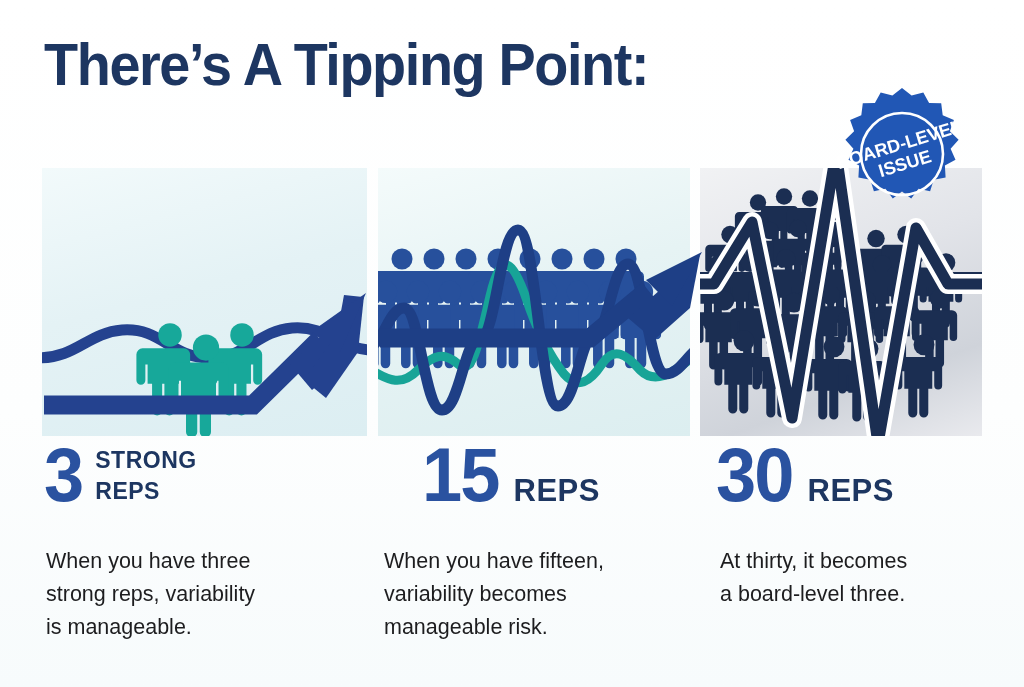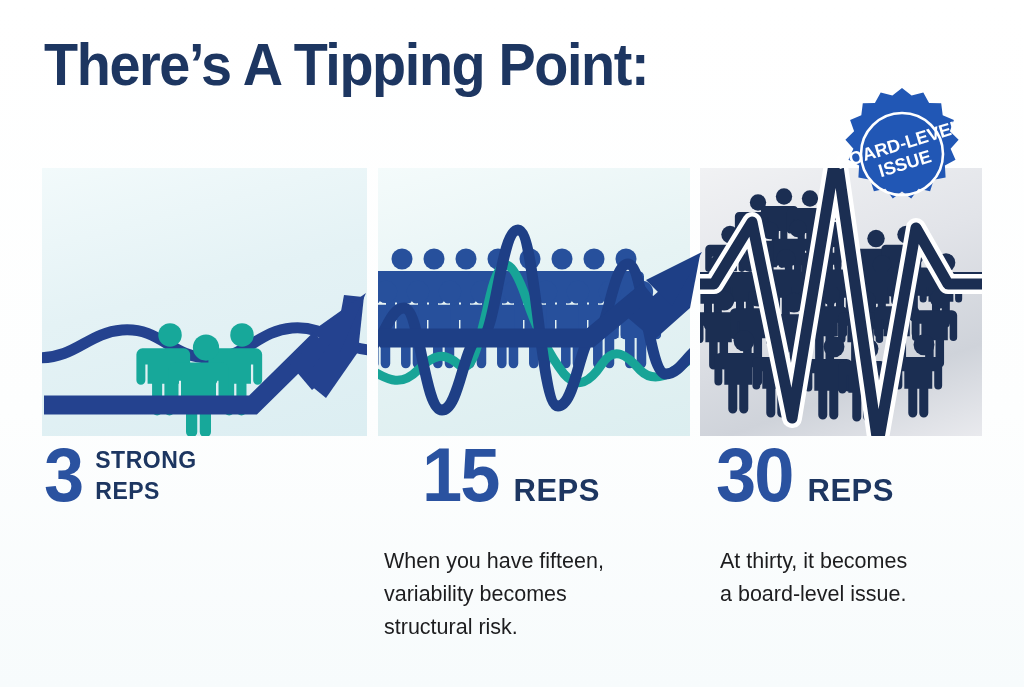--- a/index.html
+++ b/index.html
@@ -346,33 +346,36 @@
 
   <div class="stat" style="left:44px;top:443px;">
     <div class="stat-row">
       <span class="big">3</span>
       <span class="lbl two-line">
         <span>STRONG</span><br>
         <span>REPS</span>
       </span>
     </div>
   </div>
+  <div class="body-copy" style="left:46px;top:545px;width:300px;">When you have three
+strong reps, variability
+is manageable.</div>
 
   <div class="stat" style="left:376px;top:443px;margin-left:46px;">
     <div class="stat-row">
       <span class="big">15</span>
       <span class="lbl">REPS</span>
     </div>
   </div>
   <div class="body-copy" style="left:384px;top:545px;width:300px;">When you have fifteen,
 variability becomes
-structural risk.</div>
+manageable risk.</div>
 
   <div class="stat" style="left:716px;top:443px;text-align:right;">
     <div class="stat-row">
       <span class="big">30</span>
       <span class="lbl">REPS</span>
     </div>
   </div>
   <div class="body-copy" style="left:720px;top:545px;width:280px;">At thirty, it becomes
-a board-level issue.</div>
+a board-level three.</div>
 
 </div>
 
 </body></html>

